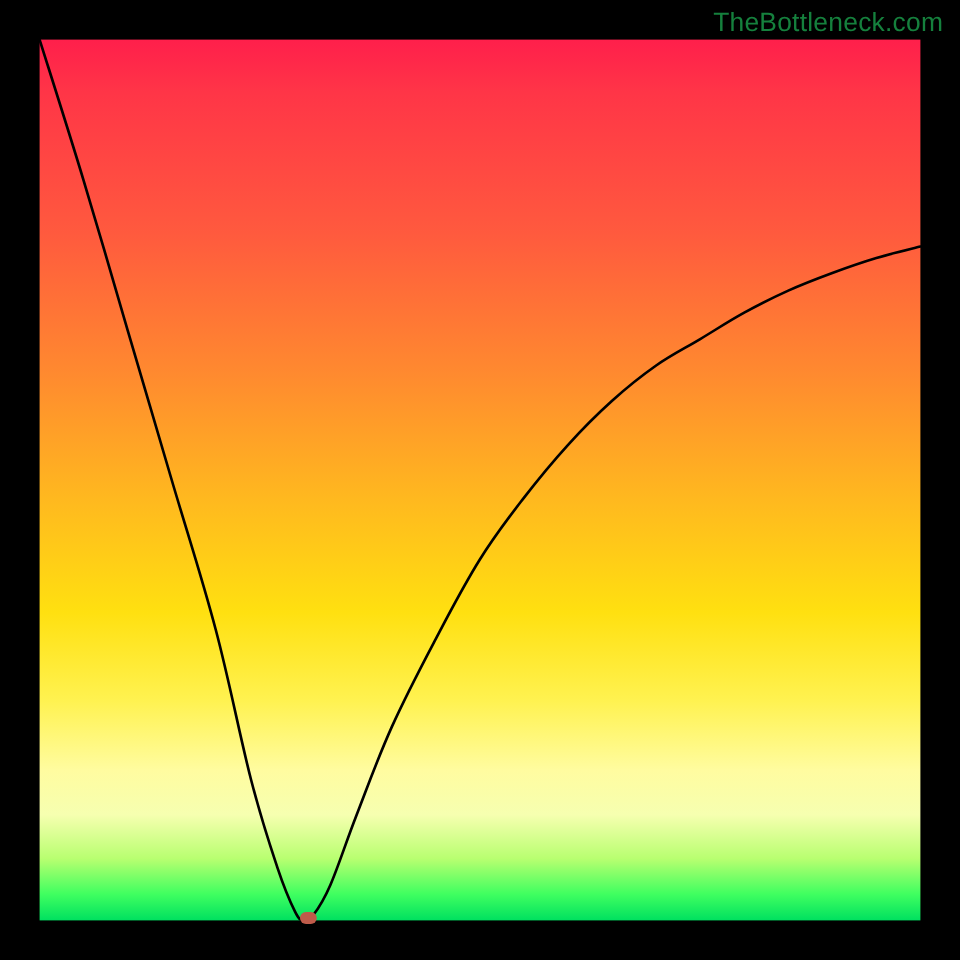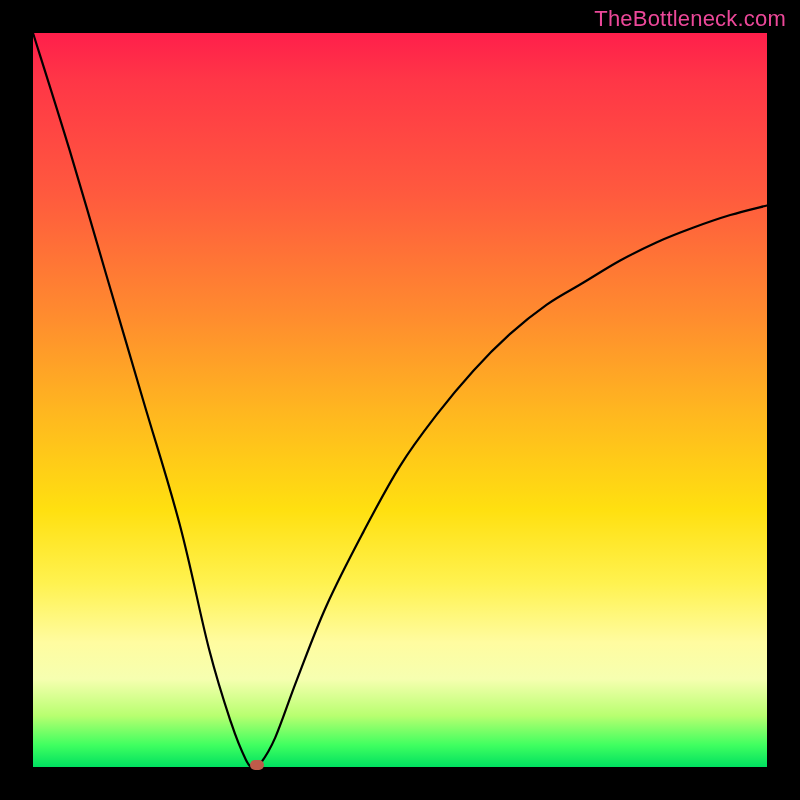--- a/index.html
+++ b/index.html
@@ -35,21 +35,21 @@
       #f6ffb0 88%,
       #b8ff70 93%,
       #40ff60 97%,
       #00e060 100%
     );
   }
   .watermark {
     position: absolute;
     top: 6px;
     right: 14px;
-    color: #ec4899;
+    color: #15803d;
     font-size: 22px;
     font-weight: 400;
     letter-spacing: 0.2px;
     user-select: none;
   }
   .curve-svg {
     position: absolute;
     left: 0;
     top: 0;
     width: 734px;

